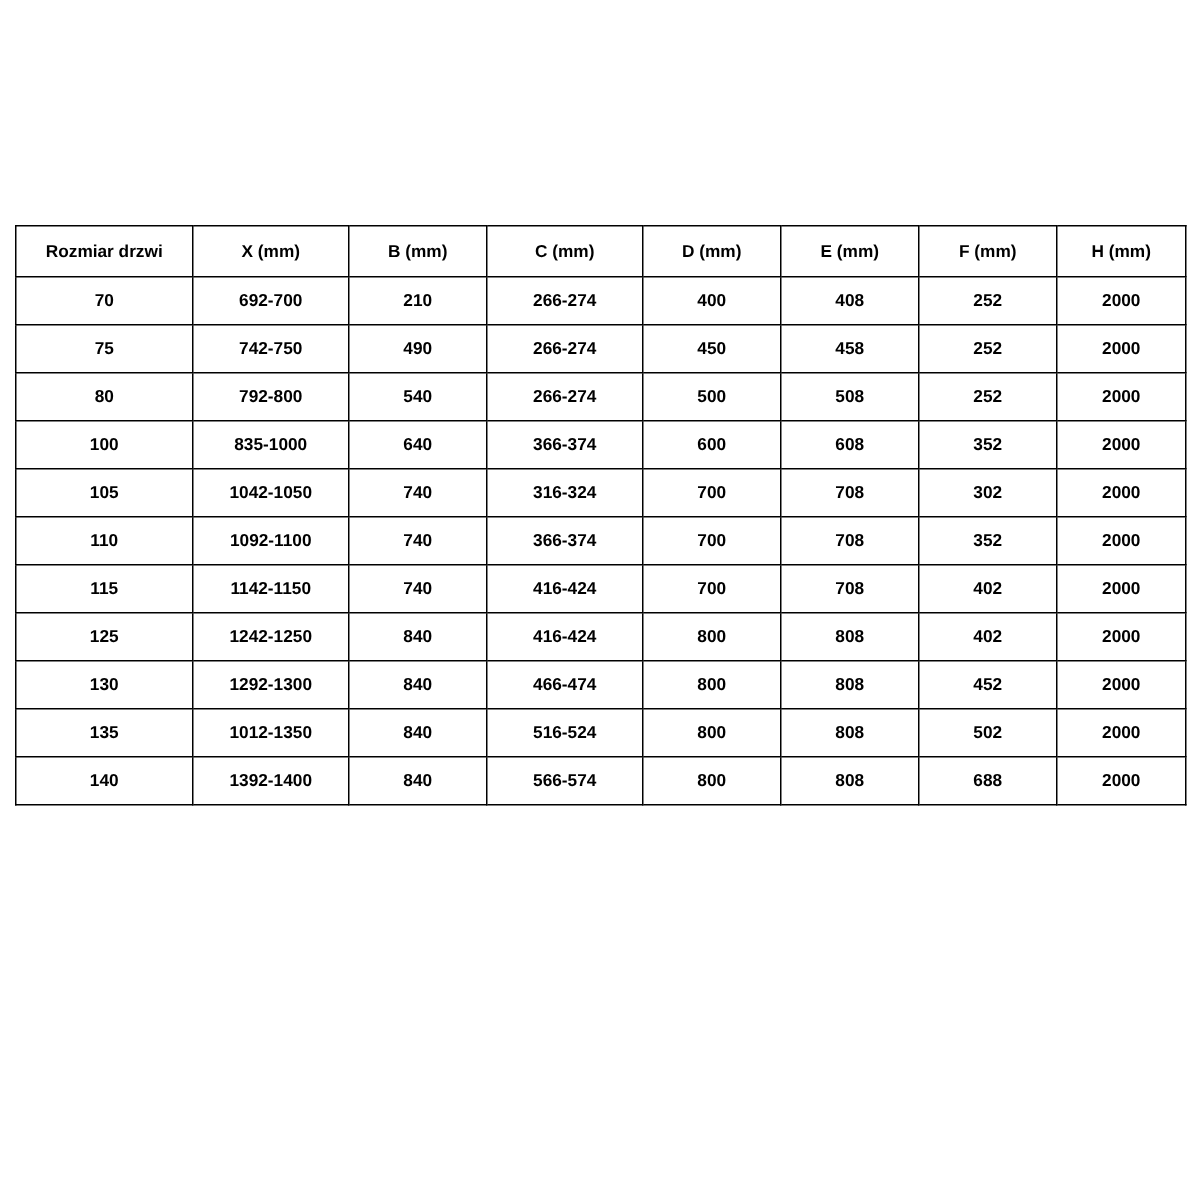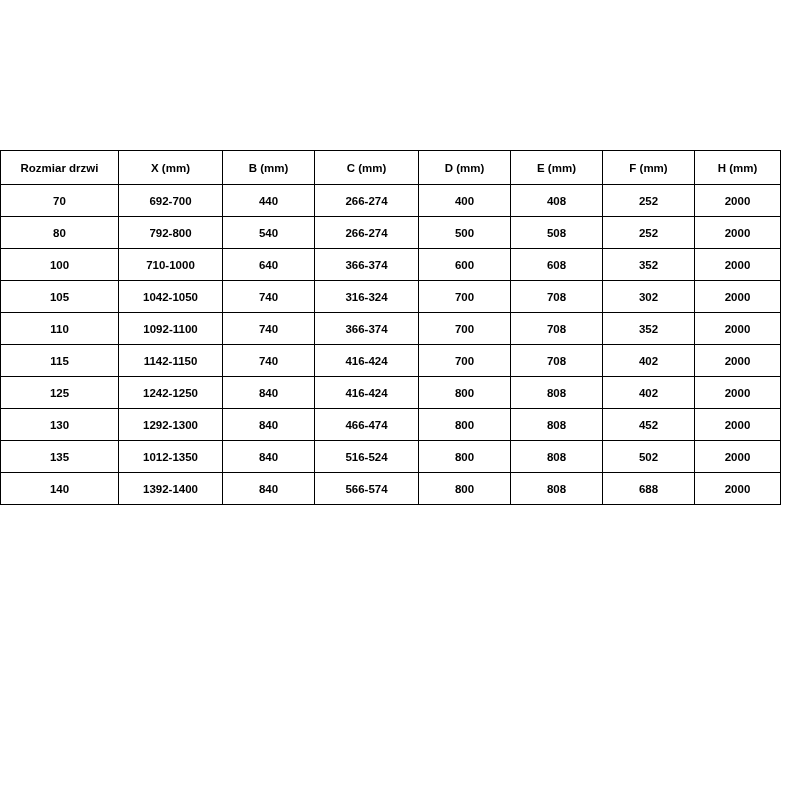--- a/index.html
+++ b/index.html
@@ -15,21 +15,21 @@
   }
   .sheet {
     width: 800px;
     height: 800px;
     position: relative;
     background: #ffffff;
     box-sizing: border-box;
   }
   .table-wrap {
     position: absolute;
-    left: 0;
+    left: 10px;
     top: 150px;
     width: 780px;
   }
   table.spec {
     border-collapse: collapse;
     width: 780px;
     table-layout: fixed;
   }
   table.spec td, table.spec th {
     border: 1px solid #000000;
@@ -84,40 +84,50 @@
           <th>D (mm)</th>
           <th>E (mm)</th>
           <th>F (mm)</th>
           <th>H (mm)</th>
         </tr>
       </thead>
       <tbody>
         <tr>
           <td>70</td>
           <td>692-700</td>
-          <td>440</td>
+          <td>210</td>
           <td>266-274</td>
           <td>400</td>
           <td>408</td>
+          <td>252</td>
+          <td>2000</td>
+        </tr>
+        <tr>
+          <td>75</td>
+          <td>742-750</td>
+          <td>490</td>
+          <td>266-274</td>
+          <td>450</td>
+          <td>458</td>
           <td>252</td>
           <td>2000</td>
         </tr>
         <tr>
           <td>80</td>
           <td>792-800</td>
           <td>540</td>
           <td>266-274</td>
           <td>500</td>
           <td>508</td>
           <td>252</td>
           <td>2000</td>
         </tr>
         <tr>
           <td>100</td>
-          <td>710-1000</td>
+          <td>835-1000</td>
           <td>640</td>
           <td>366-374</td>
           <td>600</td>
           <td>608</td>
           <td>352</td>
           <td>2000</td>
         </tr>
         <tr>
           <td>105</td>
           <td>1042-1050</td>

